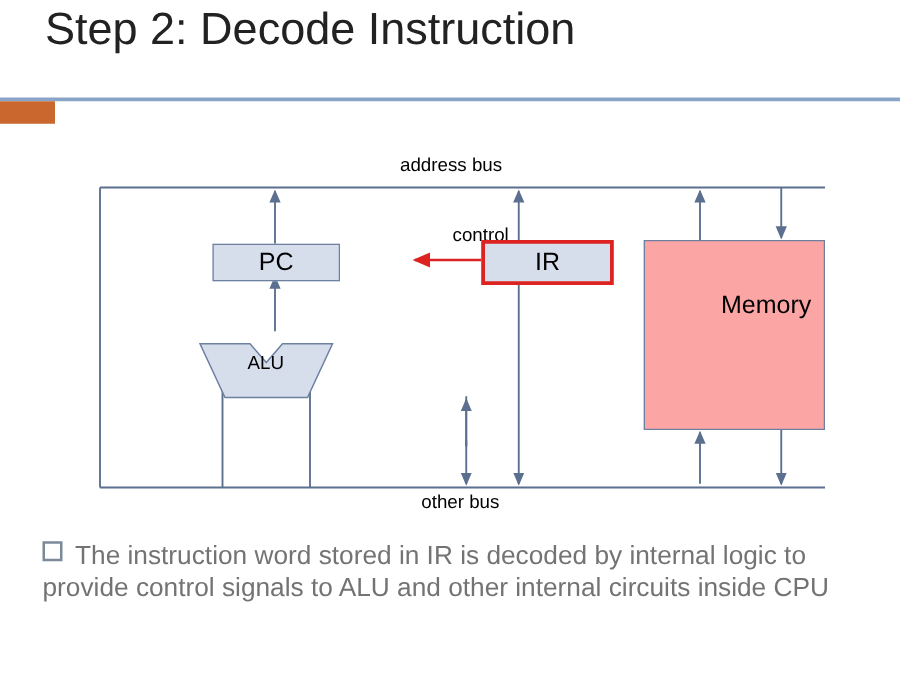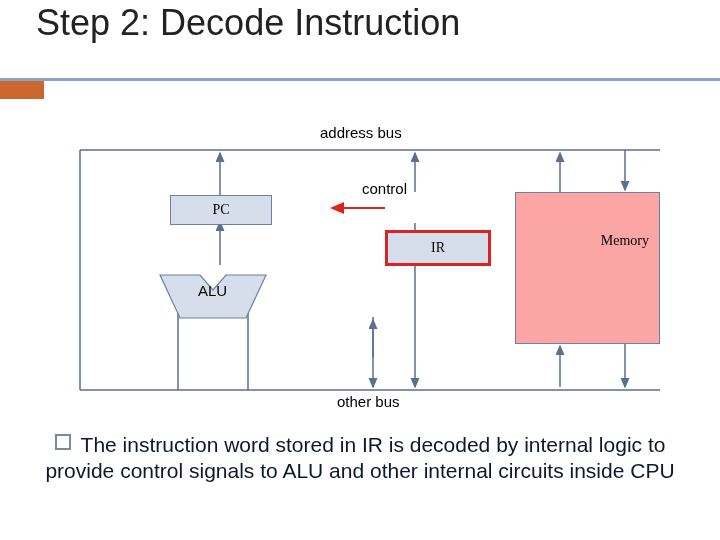--- a/index.html
+++ b/index.html
@@ -2,24 +2,24 @@
 <html><head>
 <meta charset="utf-8">
 <style>
   html,body{margin:0;padding:0;width:720px;height:540px;background:#fff;font-family:Arial,Helvetica,sans-serif;}
   .slide{position:relative;width:720px;height:540px;}
   .title{position:absolute;left:36px;top:2px;font-size:36px;color:#222;}
   .hr{position:absolute;left:0;top:78px;width:720px;height:3px;background:#89A4C9;}
   .accent{position:absolute;left:0;top:81px;width:44px;height:18px;background:#C9672E;}
   .diagram{position:absolute;left:70px;top:120px;width:600px;height:285px;}
   .lbl{position:absolute;font-size:15px;color:#000000;}
-  .box{position:absolute;border:1px solid #6d80a0;background:#D6DEEC;display:flex;align-items:center;justify-content:center;font-size:14px;font-family:Liberation Serif, serif;}
-  .irbox{border:3px solid #d22;margin-top:38px;}
+  .box{position:absolute;border:1px solid #6d80a0;background:#D6DEEC;display:flex;align-items:center;justify-content:center;font-size:20px;}
+  .irbox{border:3px solid #d22;}
   .mem{background:#fca5a5;border:1px solid #6d80a0;}
-  .bullet{position:absolute;left:34px;top:432px;width:652px;font-size:21px;line-height:1.22;color:#0f172a;text-align:center;}
+  .bullet{position:absolute;left:34px;top:432px;width:652px;font-size:21px;line-height:1.22;color:#737373;}
   .sq{display:inline-block;width:12px;height:12px;border:2px solid #7b8a9a;margin-right:10px;position:relative;top:-2px;}
 </style>
 </head>
 <body>
 
 <div class="slide">
 
   <div class="title">Step 2: Decode Instruction</div>
   <div class="hr"></div>
   <div class="accent"></div>

